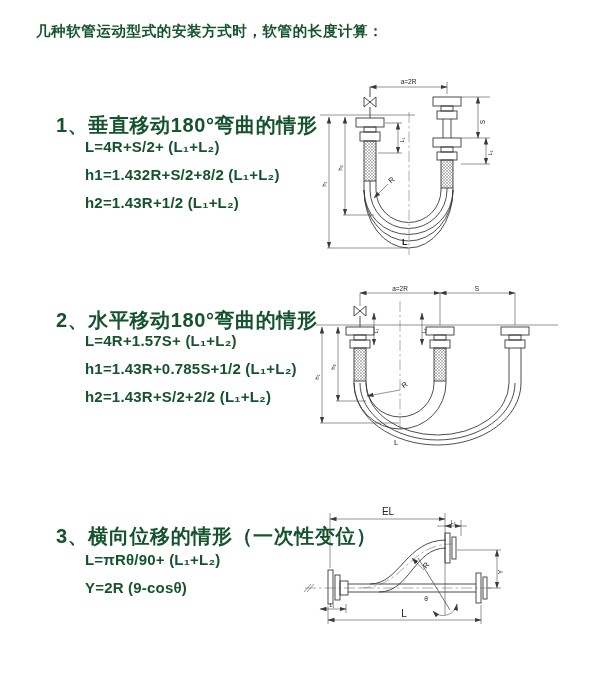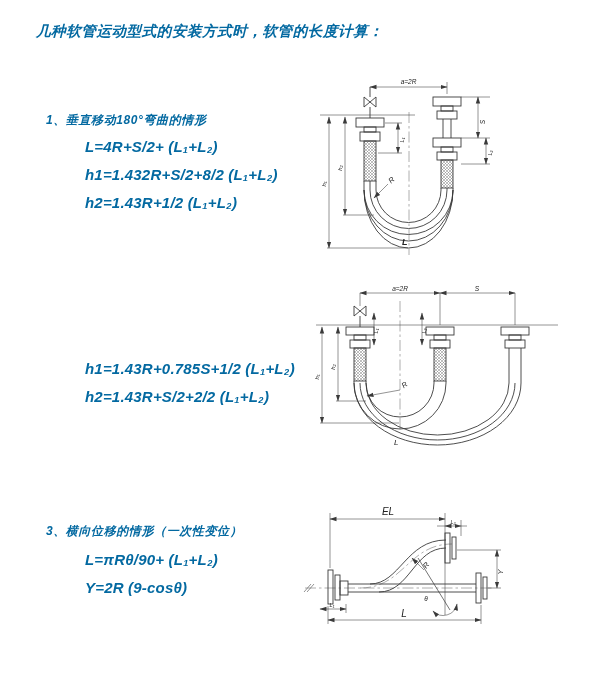--- a/index.html
+++ b/index.html
@@ -1,21 +1,21 @@
 <!DOCTYPE html>
 <html><head>
 <meta charset="utf-8">
 <style>
   html,body{margin:0;padding:0;background:#ffffff;}
   .page{
     position:relative;width:600px;height:675px;background:#ffffff;overflow:hidden;
-    font-family:"Liberation Sans",sans-serif;color:#0369a1;font-style:italic;
+    font-family:"Liberation Sans",sans-serif;color:#14532d;
   }
   .title{position:absolute;left:36px;top:22px;font-size:14.5px;font-weight:700;letter-spacing:.6px;}
-  .heading{position:absolute;left:46px;font-size:12px;font-weight:700;letter-spacing:.6px;}
+  .heading{position:absolute;left:56px;font-size:20px;font-weight:700;letter-spacing:.6px;}
   .formula{position:absolute;left:85px;font-size:15px;font-weight:700;letter-spacing:.2px;white-space:pre;}
   svg{position:absolute;overflow:visible;}
   svg text{font-family:"Liberation Sans",sans-serif;fill:#222;}
   .geo{stroke:#3a3a3a;fill:none;stroke-width:.9;}
   .thin{stroke:#3a3a3a;fill:none;stroke-width:.55;}
   .dash{stroke:#6a6a6a;fill:none;stroke-width:.55;stroke-dasharray:11 3 2.5 3;}
 </style>
 </head>
 <body>
 
@@ -95,20 +95,22 @@
       <text transform="translate(173,50) rotate(-90)" font-size="6.5" text-anchor="middle">S</text>
       <text transform="translate(180,81) rotate(-90)" font-size="5.5" text-anchor="middle">L₂</text>
       <text transform="translate(92,68) rotate(-90)" font-size="5.5" text-anchor="middle">L₁</text>
       <text transform="translate(30,96) rotate(-90)" font-size="6" text-anchor="middle">h₂</text>
       <text transform="translate(14,112) rotate(-90)" font-size="6" text-anchor="middle">h₁</text>
       <text transform="translate(81,110) rotate(-40)" font-size="7.5" text-anchor="middle">R</text>
       <text x="90" y="173" font-size="9" font-weight="bold">L</text>
     </g>
   </svg>
 
+  <div class="heading" style="top:307px">2、水平移动180°弯曲的情形</div>
+  <div class="formula" style="top:332px">L=4R+1.57S+ (L₁+L₂)</div>
   <div class="formula" style="top:360px">h1=1.43R+0.785S+1/2 (L₁+L₂)</div>
   <div class="formula" style="top:388px">h2=1.43R+S/2+2/2 (L₁+L₂)</div>
 
   <svg style="left:310px;top:283px" width="285" height="178" viewBox="0 0 285 178">
     <g>
       <path class="dash" d="M90,18 V148"></path>
     </g>
     <g class="thin">
       <path d="M6,42 H248"></path>
       <path d="M130,10 V42 M205,10 V42 M50,10 V23"></path>

